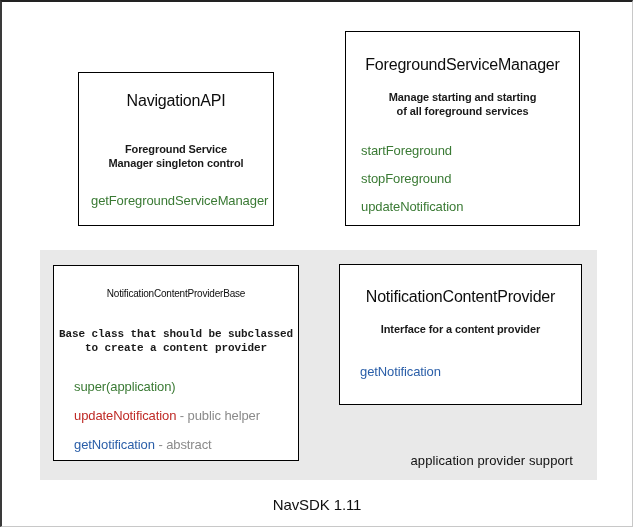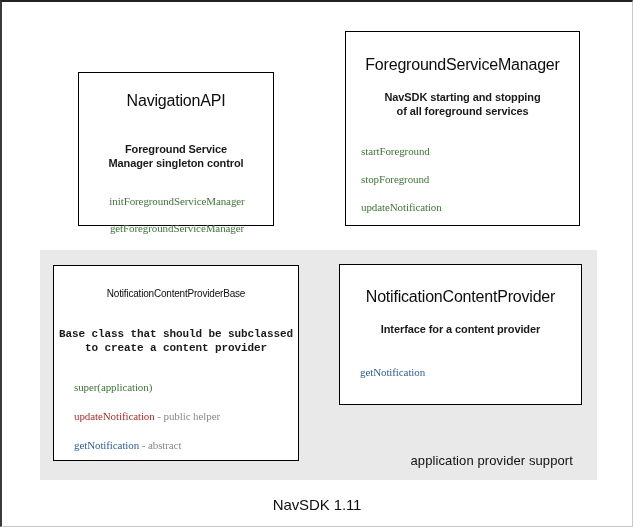--- a/index.html
+++ b/index.html
@@ -65,25 +65,24 @@
     font-weight: 700;
     line-height: 14px;
     letter-spacing: -0.1px;
   }
   .member-list {
     margin: 0;
     padding: 0;
     list-style: none;
   }
   .member {
-    font-size: 11px;
+    font-size: 13px;
     line-height: 14px;
     white-space: nowrap;
     letter-spacing: -0.1px;
-    font-family: Liberation Serif, serif;
   }
   .member .note {
     color: #8a8a8a;
   }
   .m-green { color: #3a7a34; }
   .m-red   { color: #bf2a26; }
   .m-blue  { color: #2a5ea8; }
 
   
   #box-navigation-api {
@@ -151,32 +150,29 @@
 <div id="canvas">
 
   <div class="class-box" id="box-navigation-api">
     <div class="class-title">NavigationAPI</div>
     <div class="class-desc">
       <div>Foreground Service</div>
       <div>Manager singleton control</div>
     </div>
     <ul class="member-list">
       <li class="member">
-        <span class="m-green">initForegroundServiceManager</span><span class="note"></span>
-      </li>
-      <li class="member">
         <span class="m-green">getForegroundServiceManager</span><span class="note"></span>
       </li>
     </ul>
   </div>
 
   <div class="class-box" id="box-foreground-service-manager">
     <div class="class-title">ForegroundServiceManager</div>
     <div class="class-desc">
-      <div>NavSDK starting and stopping</div>
+      <div>Manage starting and starting</div>
       <div>of all foreground services</div>
     </div>
     <ul class="member-list">
       <li class="member">
         <span class="m-green">startForeground</span><span class="note"></span>
       </li>
       <li class="member">
         <span class="m-green">stopForeground</span><span class="note"></span>
       </li>
       <li class="member">

